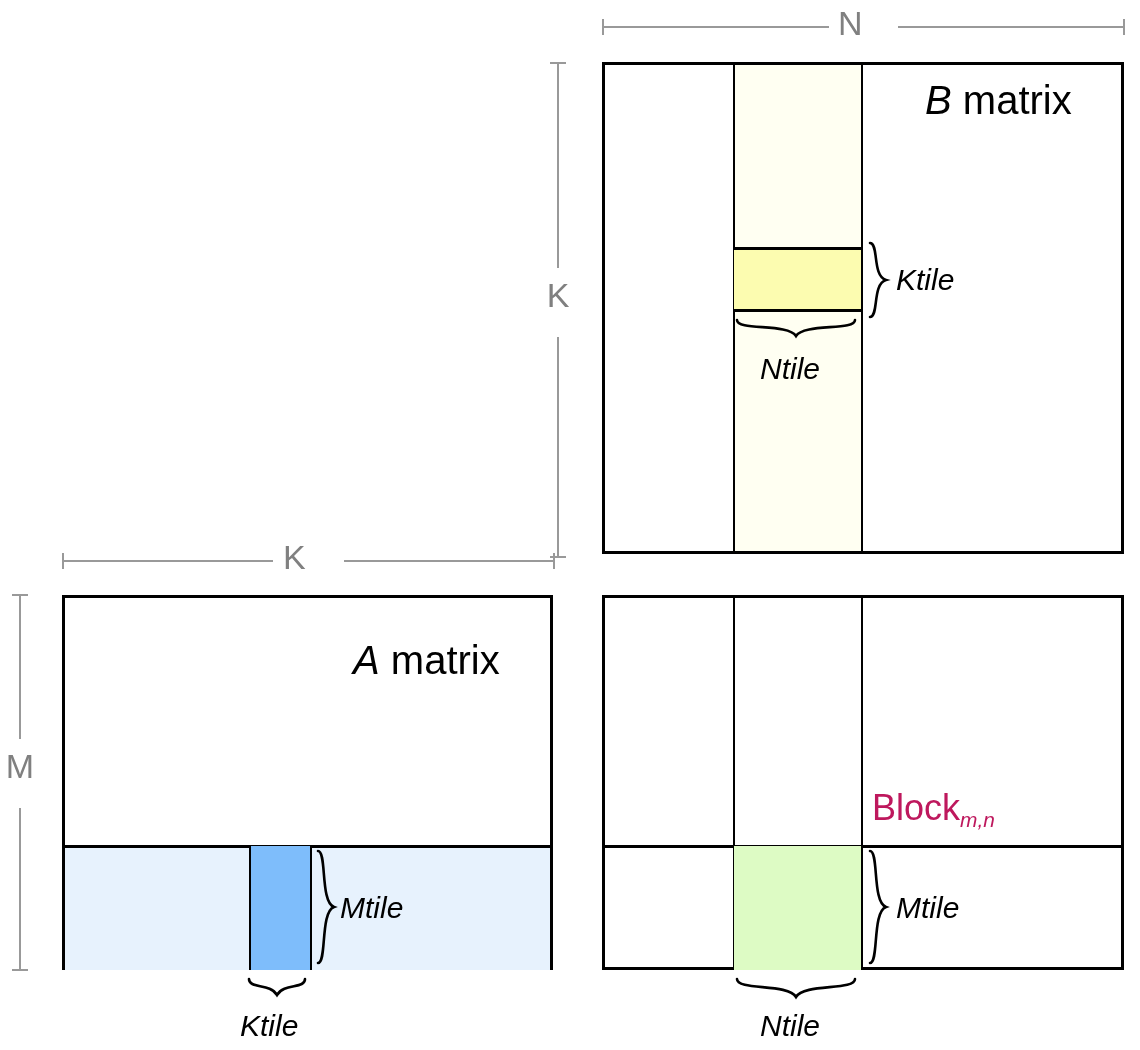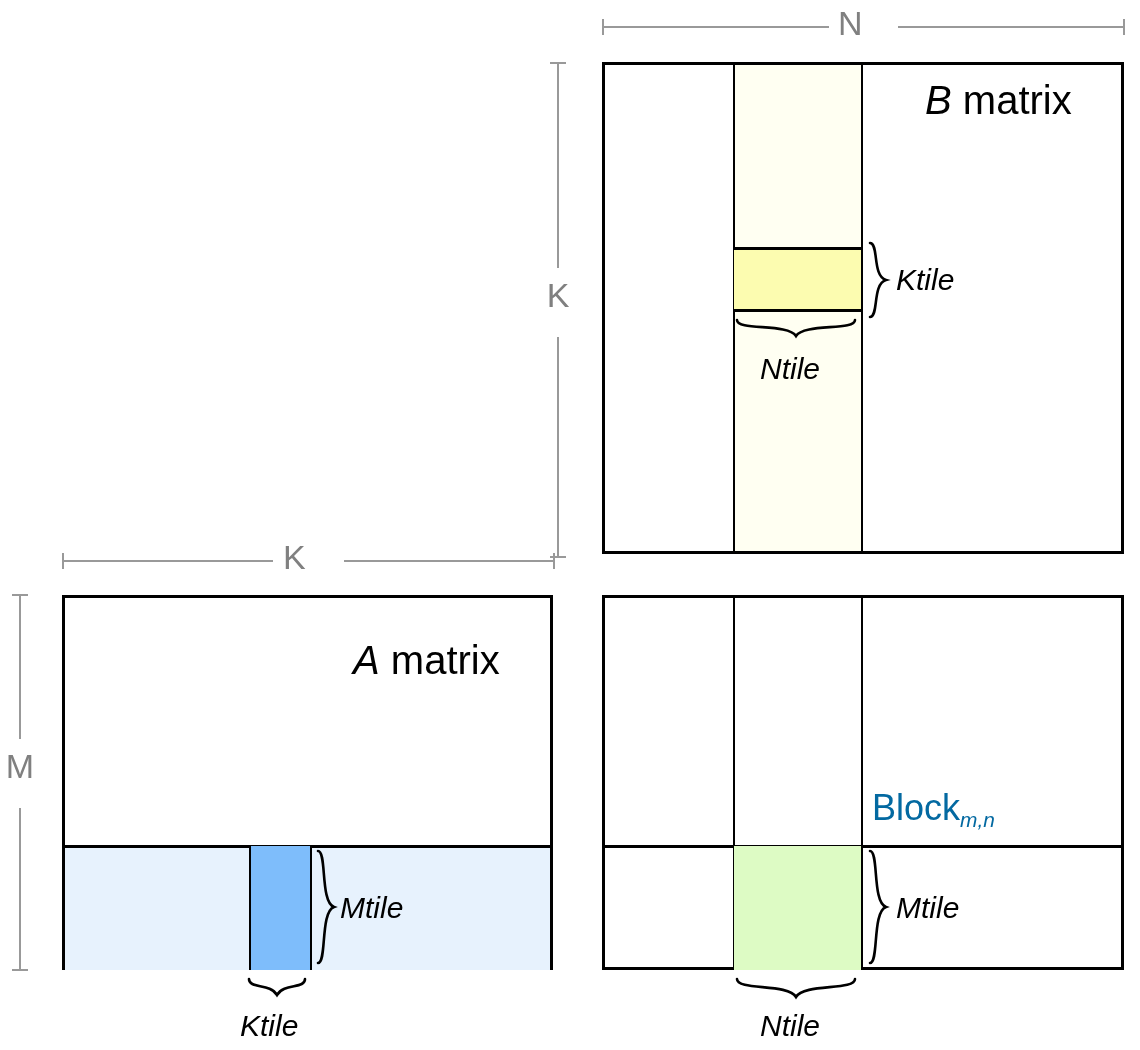--- a/index.html
+++ b/index.html
@@ -116,21 +116,21 @@
     font-size: 30px;
     font-style: italic;
     color: #000000;
     white-space: nowrap;
     line-height: 1;
   }
 
   .block-label {
     position: absolute;
     font-size: 36px;
-    color: #0369a1;
+    color: #be185d;
     white-space: nowrap;
     line-height: 1;
   }
   .block-label sub {
     font-size: 0.58em;
     font-style: italic;
     vertical-align: baseline;
     position: relative;
     top: 0.32em;
   }

